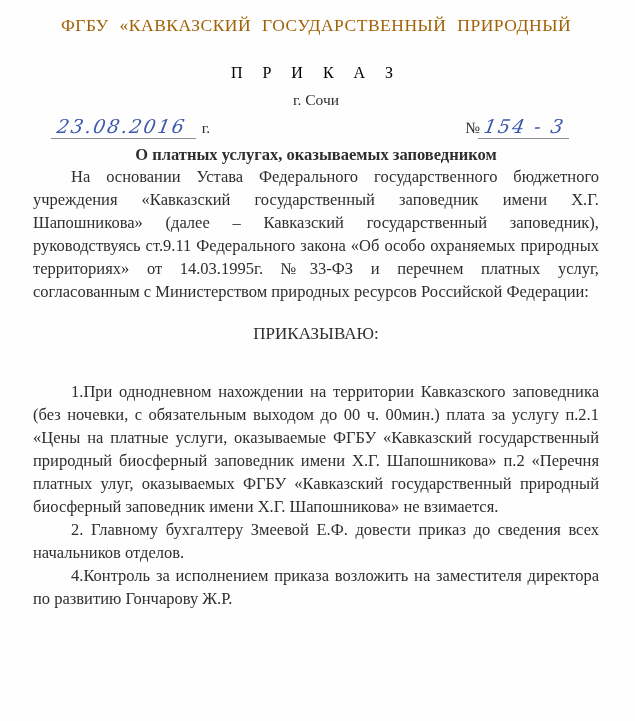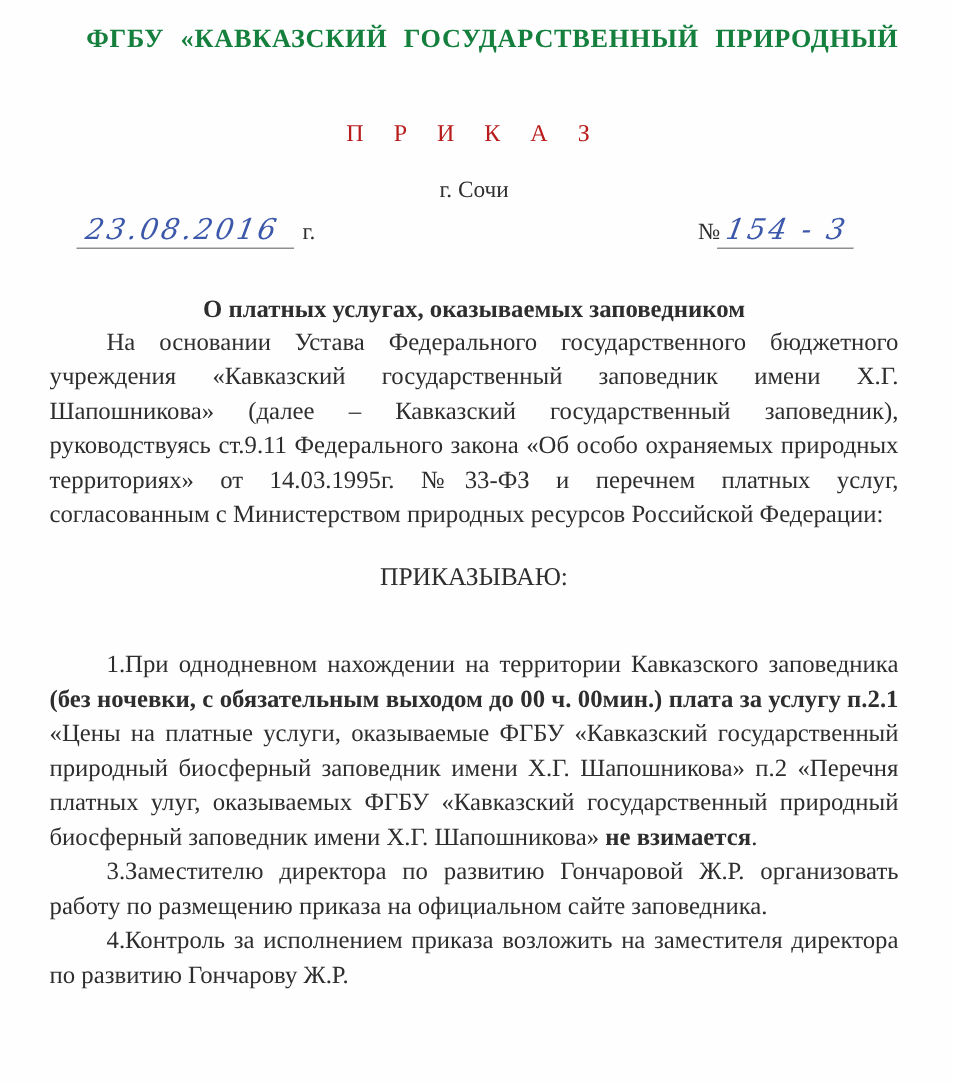--- a/index.html
+++ b/index.html
@@ -7,38 +7,38 @@
     position:relative;
     width:635px;height:721px;
     background:#fefefe;
     font-family:"Liberation Serif","DejaVu Serif",serif;
     color:#2e2e2e;
     box-sizing:border-box;
     padding:14px 36px 0 33px;
     overflow:hidden;
   }
   .org{
-    text-align:right;
-    font-weight:bold;
+    text-align:center;
+    font-weight:normal;
     font-size:17.5px;
     line-height:23px;
     letter-spacing:0.5px;
     word-spacing:6px;
-    color:#15803d;
+    color:#a16207;
   }
   .doc-type{
     text-align:center;
-    margin-top:44px;
+    margin-top:27px;
     font-size:16px;
     letter-spacing:8px;
-    color:#b91c1c;
+    color:#000000;
   }
   .city{
     text-align:center;
-    margin-top:19px;
+    margin-top:9px;
     font-size:15.5px;
   }
   .date-row{
     display:flex;
     justify-content:space-between;
     align-items:flex-end;
     margin-top:0px;
     height:30px;
   }
   .date-left{margin-left:20px;font-size:15.5px;}
@@ -58,37 +58,37 @@
     padding:0 12px 2px 4px;
   }
   .num-underline{
     border-bottom:1.5px solid #8f8f8f;
     padding:0 6px 2px 4px;
   }
   .subject{
     text-align:center;
     font-weight:bold;
     font-size:16.5px;
-    margin-top:30px;
+    margin-top:6px;
   }
   .para{
     margin:0;
     font-size:16.5px;
     line-height:23px;
     text-align:justify;
     text-indent:38px;
   }
   .order-word{
     text-align:center;
     font-weight:normal;
     font-size:17px;
     margin-top:21px;
   }
   .gap-before-items{margin-top:36px;}
-  .b{font-weight:bold;}
+  .b{font-weight:normal;}
 </style>
 </head>
 <body>
 
 <div class="page">
 
   <div class="org">
     <div>ФГБУ «КАВКАЗСКИЙ ГОСУДАРСТВЕННЫЙ ПРИРОДНЫЙ</div>
   </div>
 
@@ -107,18 +107,18 @@
   </div>
 
   <div class="subject">О платных услугах, оказываемых заповедником</div>
 
   <p class="para">На основании Устава Федерального государственного бюджетного учреждения «Кавказский государственный заповедник имени Х.Г. Шапошникова» (далее – Кавказский государственный заповедник), руководствуясь ст.9.11 Федерального закона «Об особо охраняемых природных территориях» от 14.03.1995г. №33-ФЗ и перечнем платных услуг, согласованным с Министерством природных ресурсов Российской Федерации:</p>
 
   <div class="order-word">ПРИКАЗЫВАЮ:</div>
 
   <p class="para gap-before-items"><span>1.При однодневном нахождении на территории Кавказского заповедника </span><span class="b">(без ночевки, с обязательным выходом до 00 ч. 00мин.) плата за услугу п.2.1</span><span> «Цены на платные услуги, оказываемые ФГБУ «Кавказский государственный природный биосферный заповедник имени Х.Г. Шапошникова» п.2 «Перечня платных улуг, оказываемых ФГБУ «Кавказский государственный природный биосферный заповедник имени Х.Г. Шапошникова» </span><span class="b">не взимается</span><span>.</span></p>
 
+  <p class="para">2. Главному бухгалтеру Змеевой Е.Ф. довести приказ до сведения всех начальников отделов.</p>
 
-  <p class="para">3.Заместителю директора по развитию Гончаровой Ж.Р. организовать работу по размещению приказа на официальном сайте заповедника.</p>
 
   <p class="para">4.Контроль за исполнением приказа возложить на заместителя директора по развитию Гончарову Ж.Р.</p>
 
 </div>
 
 </body></html>

